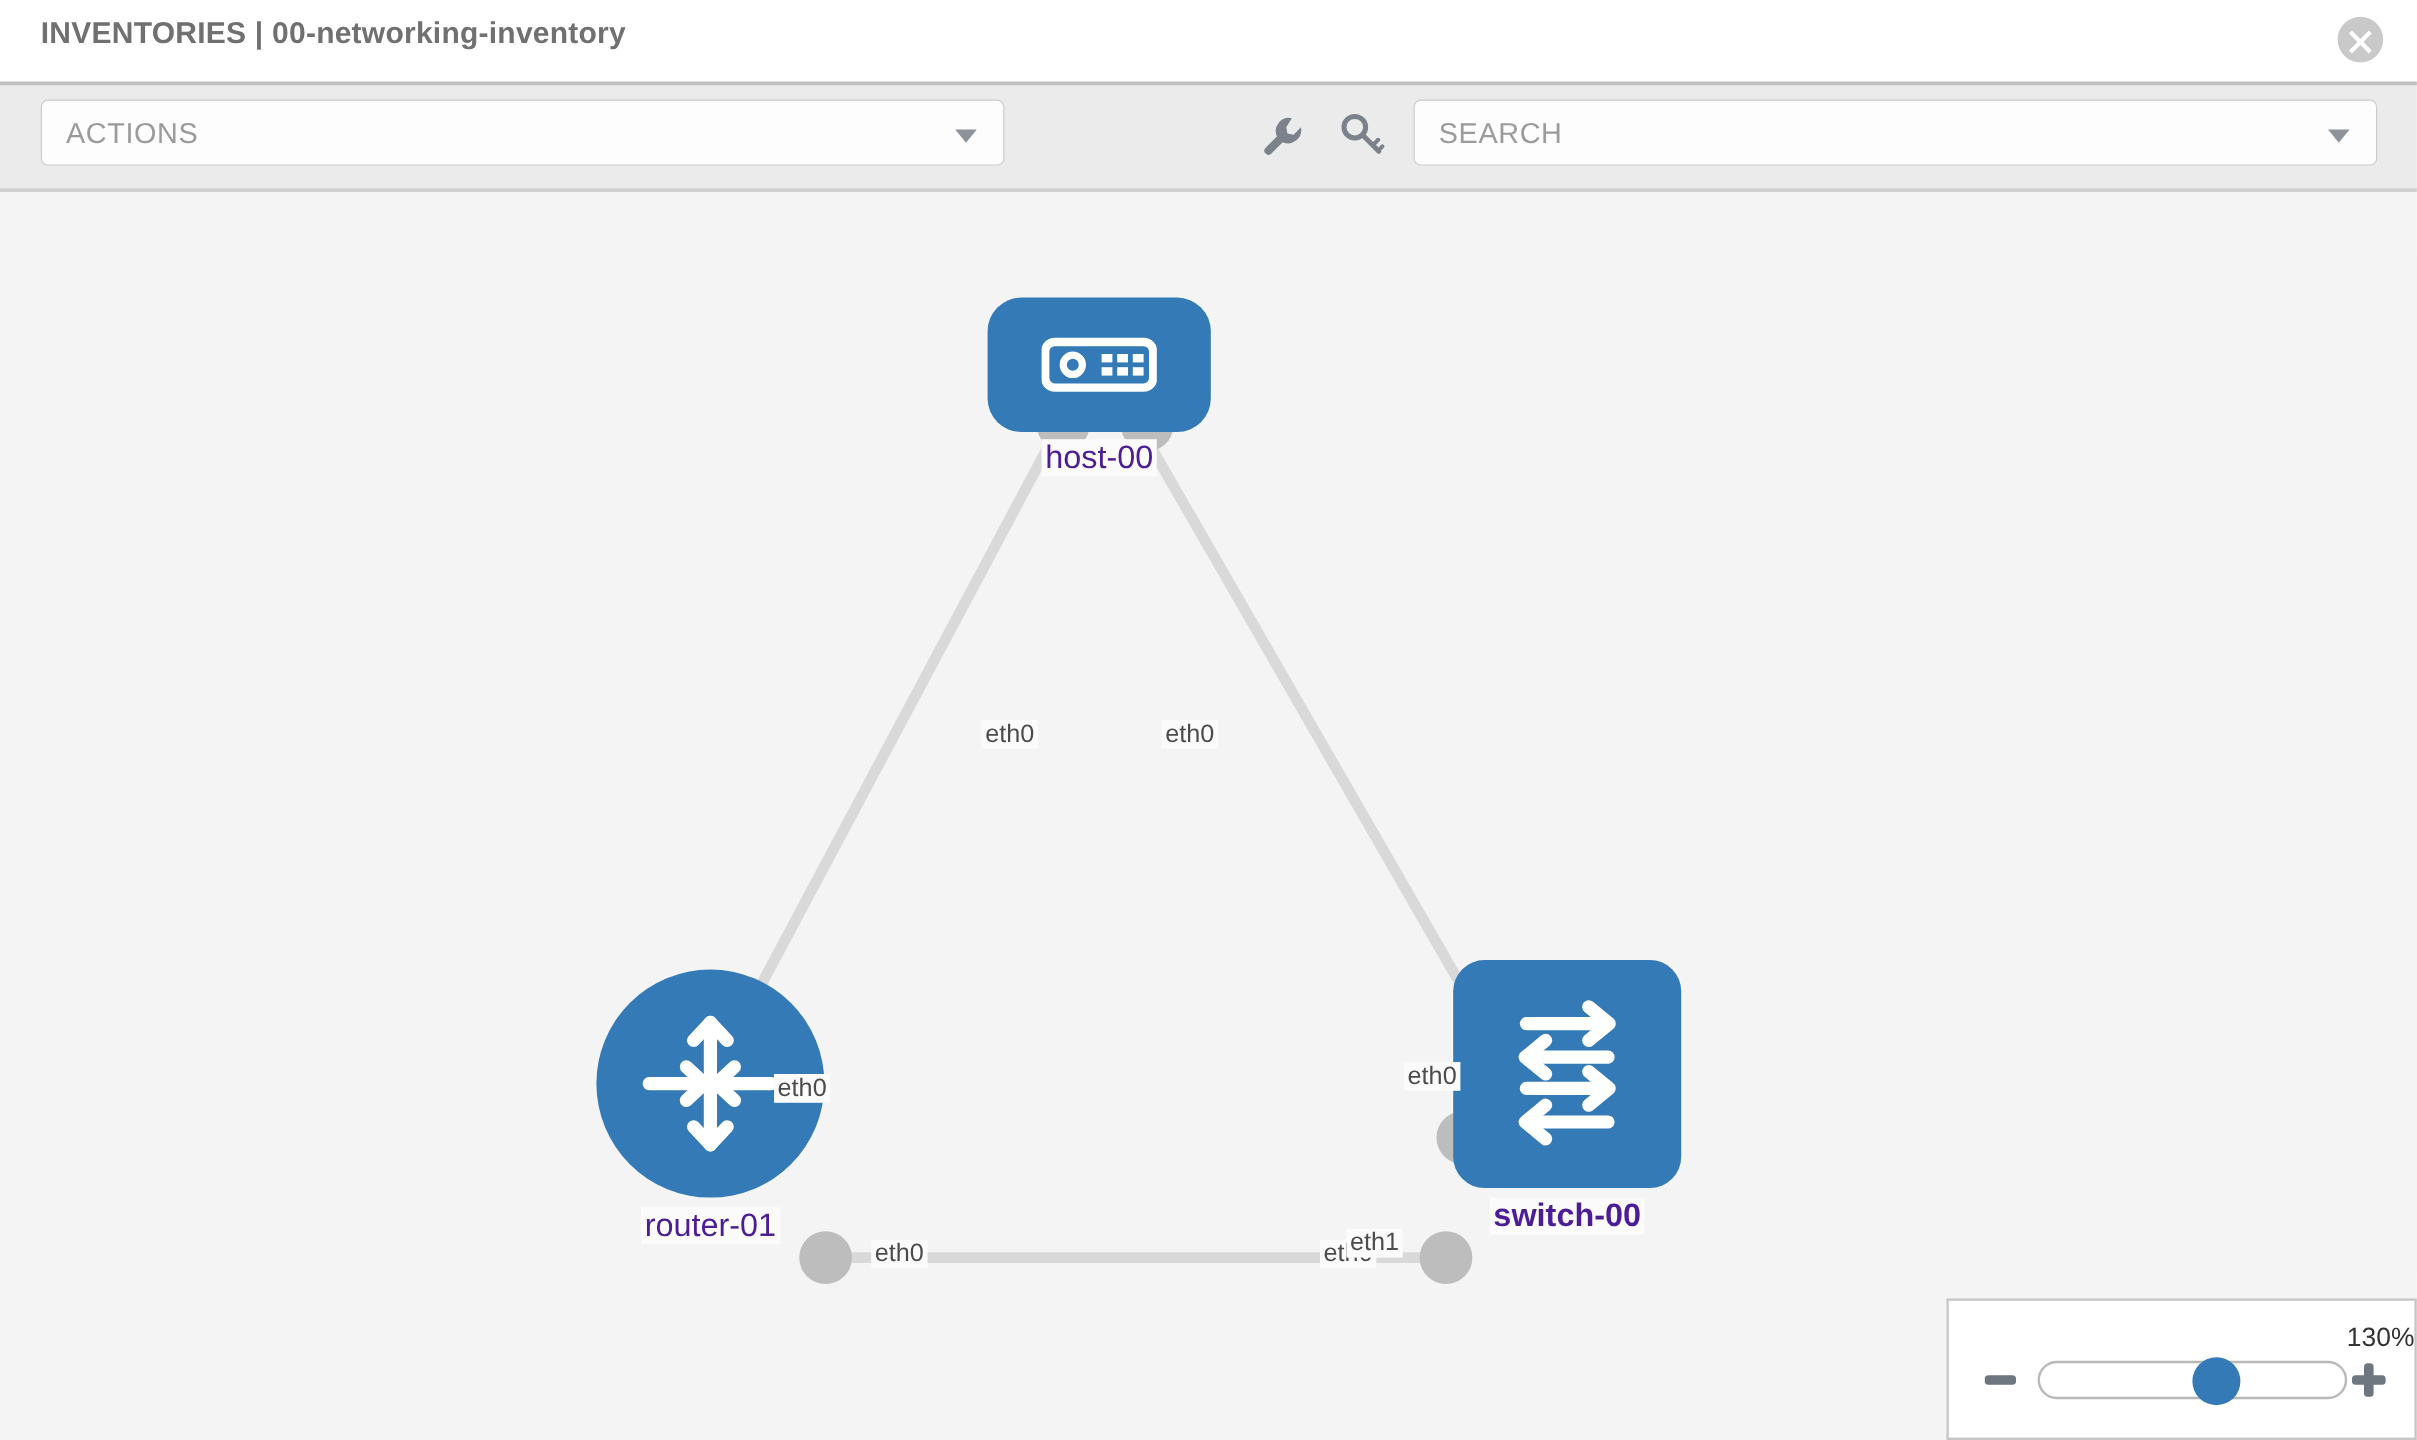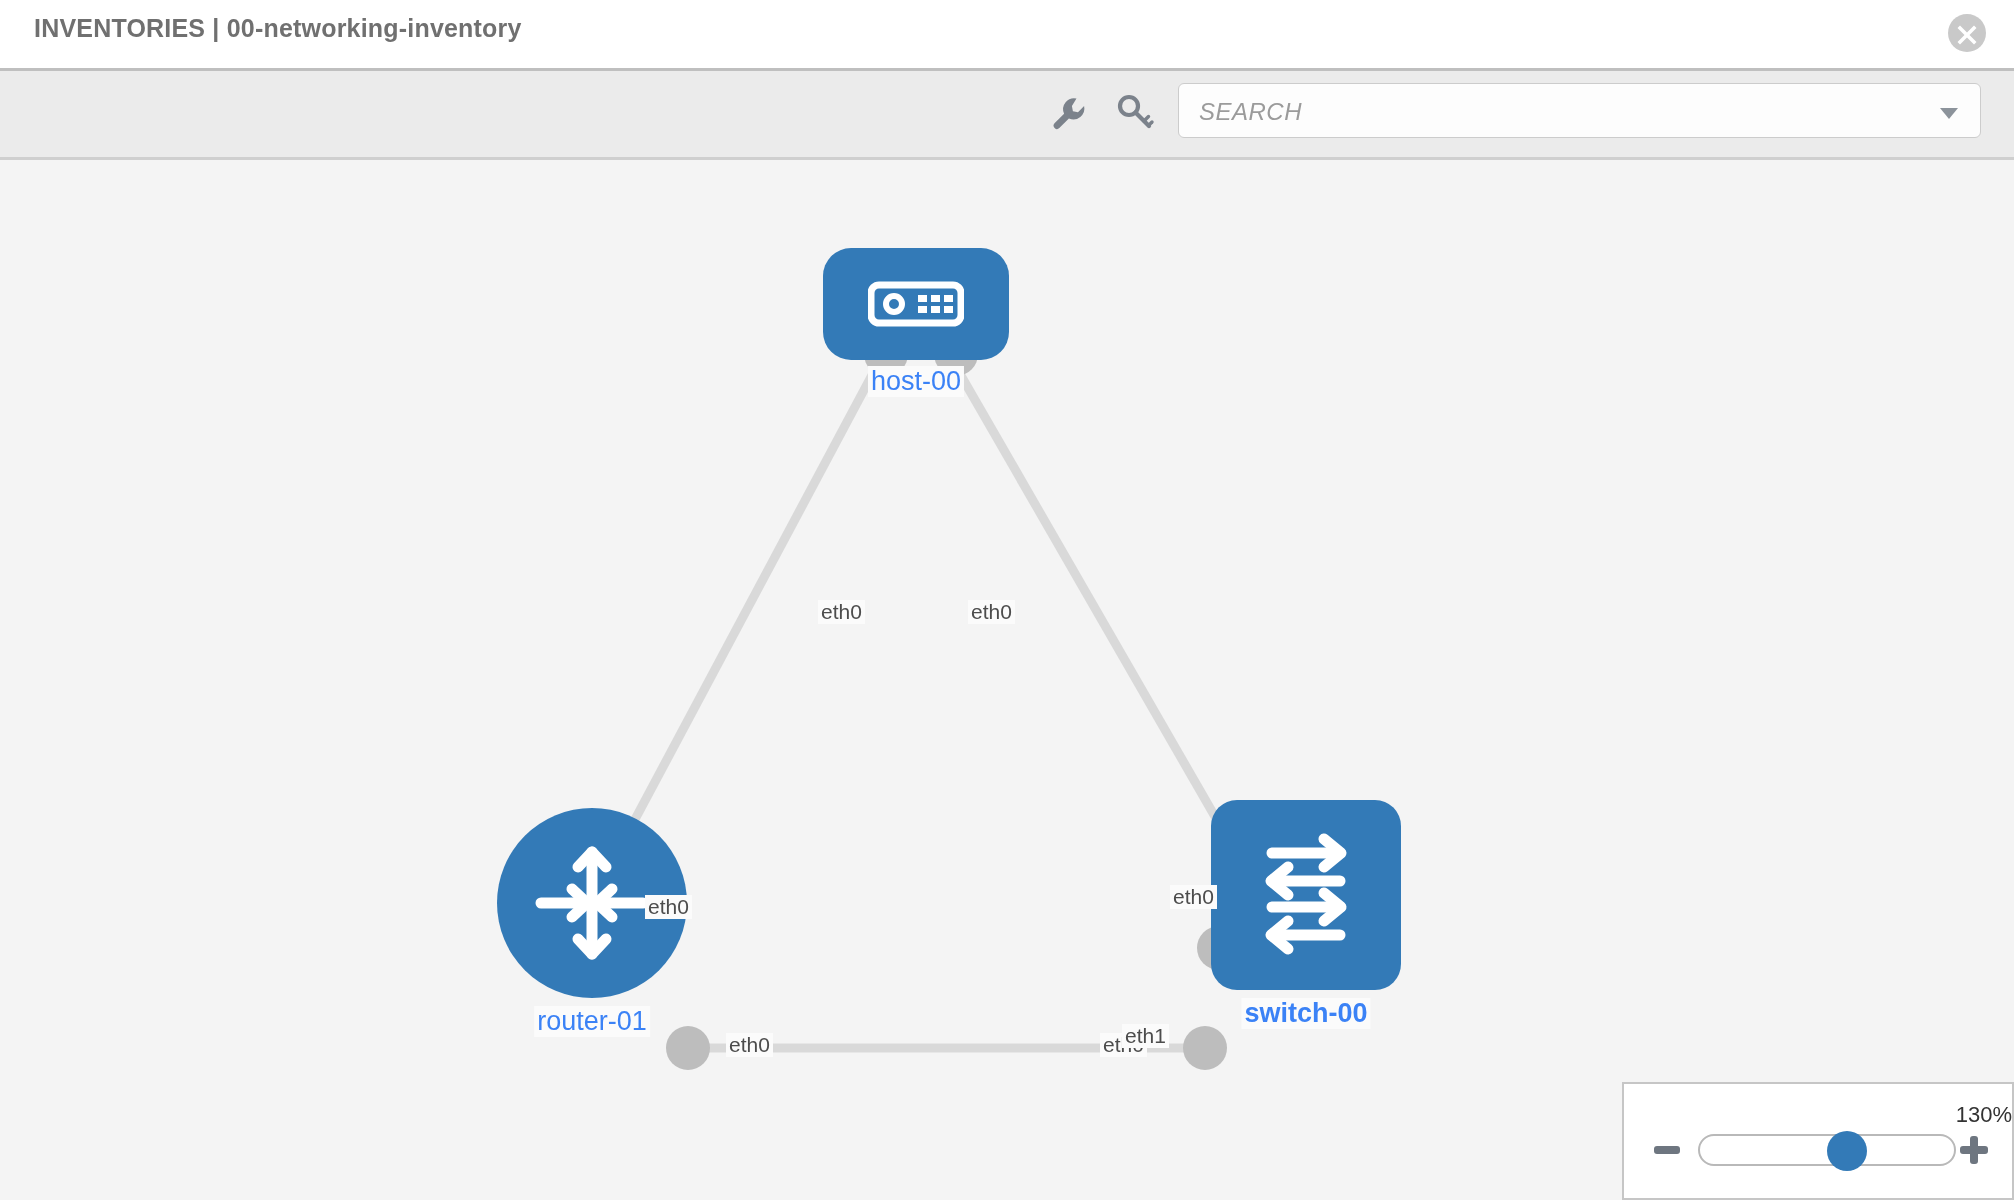--- a/index.html
+++ b/index.html
@@ -55,21 +55,20 @@
     position: absolute; top: 21px; width: 40px; height: 40px; cursor: pointer;
   }
   #wrench-icon { left: 1047px; }
   #key-icon    { left: 1115px; }
 
   #search-box {
     position: absolute; left: 1178px; top: 12px;
     width: 803px; height: 55px;
     background: #fdfdfd; border: 1px solid #cccccc; border-radius: 6px;
     cursor: text;
-    font-style: italic;
   }
   #search-box .sel-label {
     position: absolute; left: 20px; top: 14px;
     font-size: 24px; color: #9b9b9b; letter-spacing: 0.5px;
   }
 
   
   #canvas {
     position: absolute; left: 0; top: 160px; width: 2014px; height: 1040px;
     background: #f4f4f4; overflow: hidden;
@@ -77,21 +76,21 @@
   #graph-svg { position: absolute; left: 0; top: 0; }
 
   .node { position: absolute; cursor: pointer; }
   .node-shape {
     position: absolute; left: 0; top: 0;
     background: #337ab7;
     display: flex; align-items: center; justify-content: center;
   }
   .node-label {
     position: absolute; left: 50%; transform: translateX(-50%);
-    white-space: nowrap; font-size: 27px; color: #3b82f6;
+    white-space: nowrap; font-size: 27px; color: #4c1d95;
     background: #fbfbfb; padding: 0 3px;
   }
   .edge-label {
     position: absolute;
     font-size: 21px; color: #4c4c4c;
     background: #fbfbfb; padding: 0 3px; white-space: nowrap;
     cursor: pointer;
   }
   .iface-dot {
     position: absolute; width: 44px; height: 44px; border-radius: 50%;
@@ -140,20 +139,24 @@
   <div id="page-title">INVENTORIES | 00-networking-inventory</div>
   <div id="close-button">
     <svg width="38" height="38" viewBox="0 0 38 38">
       <path d="M12 11.5 L19 18.5 L26 11.5 L28.5 14 L21.5 21 L28.5 28 L26 30.5 L19 23.5 L12 30.5 L9.5 28 L16.5 21 L9.5 14 Z" fill="#ffffff"></path>
     </svg>
   </div>
 </div>
 
 <div id="toolbar">
 
+  <div id="actions-select">
+    <span class="sel-label">ACTIONS</span>
+    <span class="caret"></span>
+  </div>
 
   <div id="wrench-icon">
     <svg width="40" height="40" viewBox="0 0 40 40">
       <path d="M29.5 6.5 a11 11 0 0 0 -12.4 15.2 L7.5 31.3 a3.4 3.4 0 0 0 4.8 4.8 l9.6 -9.6 a11 11 0 0 0 15.2 -12.4 l-6.1 6.1 -5.1 -1 -1 -5.1 Z" fill="#7b828b"></path>
     </svg>
   </div>
 
   <div id="key-icon">
     <svg width="40" height="40" viewBox="0 0 40 40">
       <circle cx="14" cy="14" r="9" fill="none" stroke="#7b828b" stroke-width="4.2"></circle>

